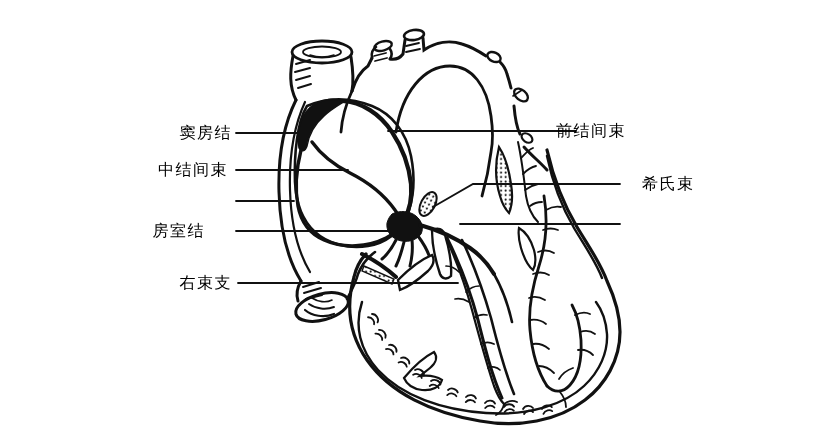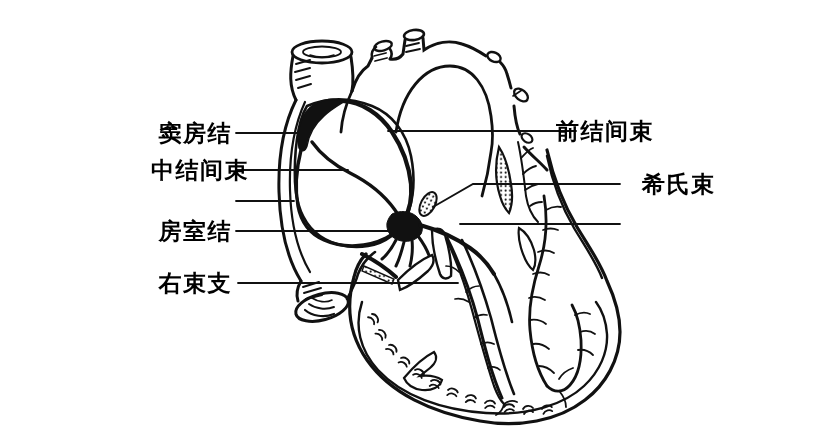--- a/index.html
+++ b/index.html
@@ -2,21 +2,21 @@
 <html><head>
 <meta charset="utf-8">
 <style>
   html,body{margin:0;padding:0;background:#ffffff;}
   .stage{
     position:relative;width:832px;height:438px;background:#ffffff;overflow:hidden;
     font-family:"DejaVu Sans","Liberation Sans",sans-serif;
   }
   .stage svg{position:absolute;left:0;top:0;}
   .lbl{
-    position:absolute;font-size:23px;font-weight:700;color:#000;
+    position:absolute;font-size:16px;font-weight:400;color:#000;
     letter-spacing:1.5px;line-height:24px;white-space:nowrap;
   }
   .lbl.r-align{text-align:right;}
 </style>
 </head>
 <body>
 
 <div class="stage">
 
   <svg width="832" height="438" viewBox="0 0 832 438">
@@ -192,19 +192,19 @@
       <path d="M236,201 L294,201"></path>
       <path d="M236,231 L397,231"></path>
       <path d="M238,283 L458,283"></path>
       <path d="M388,131 L576,131"></path>
       <path d="M433,207 L473,184 L620,184"></path>
       <path d="M460,224 L620,224"></path>
     </g>
   </svg>
 
   <div class="lbl r-align" style="right:600px;top:121px;">窦房结</div>
-  <div class="lbl r-align" style="right:583px;top:158px;">中结间束</div>
-  <div class="lbl r-align" style="right:600px;top:219px;">房室结</div>
+  <div class="lbl r-align" style="right:604px;top:158px;">中结间束</div>
+  <div class="lbl r-align" style="right:627px;top:219px;">房室结</div>
   <div class="lbl r-align" style="right:600px;top:271px;margin-left:45px;">右束支</div>
   <div class="lbl" style="left:556px;top:119px;">前结间束</div>
   <div class="lbl" style="left:625px;top:172px;margin-left:17px;">希氏束</div>
 
 </div>
 
 </body></html>

